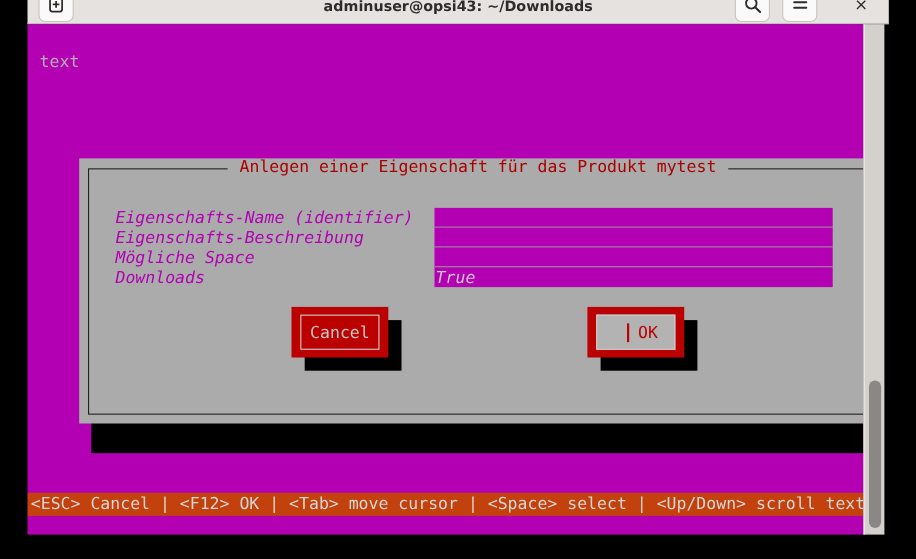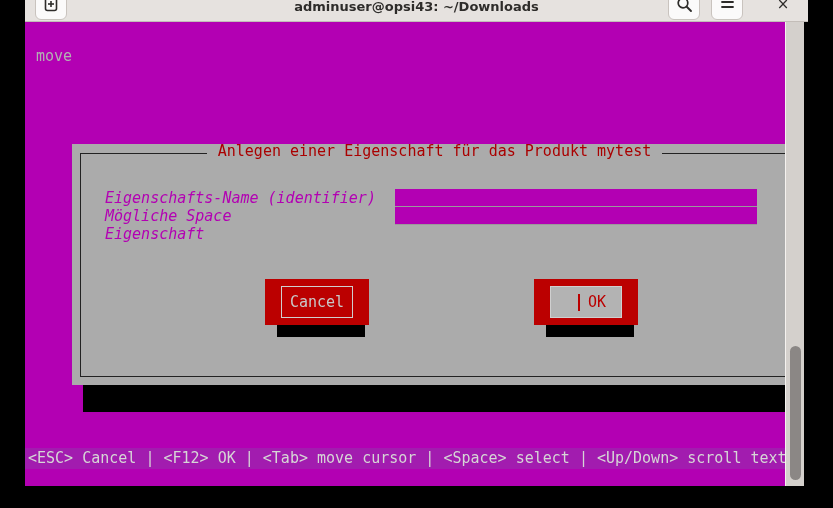--- a/index.html
+++ b/index.html
@@ -59,21 +59,21 @@
     line-height:18px;
     white-space:pre;
     color:#b2b2b2;
   }
   .opsi-label { left:11px; top:25px; }
 
   
   .statusbar {
     position:absolute; left:0px; bottom:17px;
     width:760px; height:21px;
-    background:#a21caf;
+    background:#c2410c;
     color:#d6d6d6;
     font-family:"DejaVu Sans Mono", monospace;
     font-size:15px;
     line-height:21px;
     white-space:pre;
     padding-left:3px;
   }
 
   
   .scrollbar {
@@ -149,21 +149,21 @@
 
   
   .btn-wrap { position:absolute; }
   .btn-shadow {
     position:absolute; left:12px; top:12px;
     width:88px; height:46px;
     background:#000;
   }
   .btn {
     position:absolute; left:0; top:0;
-    width:104px; height:46px;
+    width:88px; height:46px;
     background:#bb0000;
     display:flex; align-items:center; justify-content:center;
   }
   .btn-face {
     width:72px; height:32px;
     border:1px solid #cfcfcf;
     display:flex; align-items:center; justify-content:center;
     font-family:"DejaVu Sans Mono", monospace;
     font-size:15px; line-height:15px;
     color:#c8c8c8;
@@ -210,44 +210,49 @@
       <svg width="17" height="17" viewBox="0 0 17 17">
         <line x1="3" y1="6" x2="14" y2="6" stroke="#2e2c2a" stroke-width="1.8" stroke-linecap="round"></line>
         <line x1="3" y1="11" x2="14" y2="11" stroke="#2e2c2a" stroke-width="1.8" stroke-linecap="round"></line>
       </svg>
     </div>
     <div class="hb-close">×</div>
   </div>
 
   <div class="terminal">
 
-    <div class="term-text opsi-label">move</div>
+    <div class="term-text opsi-label">text</div>
 
     <div class="dlg-shadow"></div>
 
     <div class="dialog">
       <div class="dlg-inner-border"></div>
       <div class="dlg-title-gap"></div>
       <div class="dlg-title">Anlegen einer Eigenschaft für das Produkt mytest</div>
 
       <div class="form">
 
         <div class="form-row">
           <div class="form-label">Eigenschafts-Name (identifier)</div>
           <div class="form-field"></div>
         </div>
 
+        <div class="form-row">
+          <div class="form-label">Eigenschafts-Beschreibung</div>
+          <div class="form-field"></div>
+        </div>
 
         <div class="form-row">
           <div class="form-label">Mögliche Space</div>
           <div class="form-field"></div>
         </div>
 
         <div class="form-row">
-          <div class="form-label">Eigenschaft</div>
+          <div class="form-label">Downloads</div>
+          <div class="form-field last">True</div>
         </div>
 
       </div>
 
       <div class="btn-wrap btn-cancel-wrap">
         <div class="btn-shadow"></div>
         <div class="btn">
           <div class="btn-face">Cancel</div>
         </div>
       </div>

